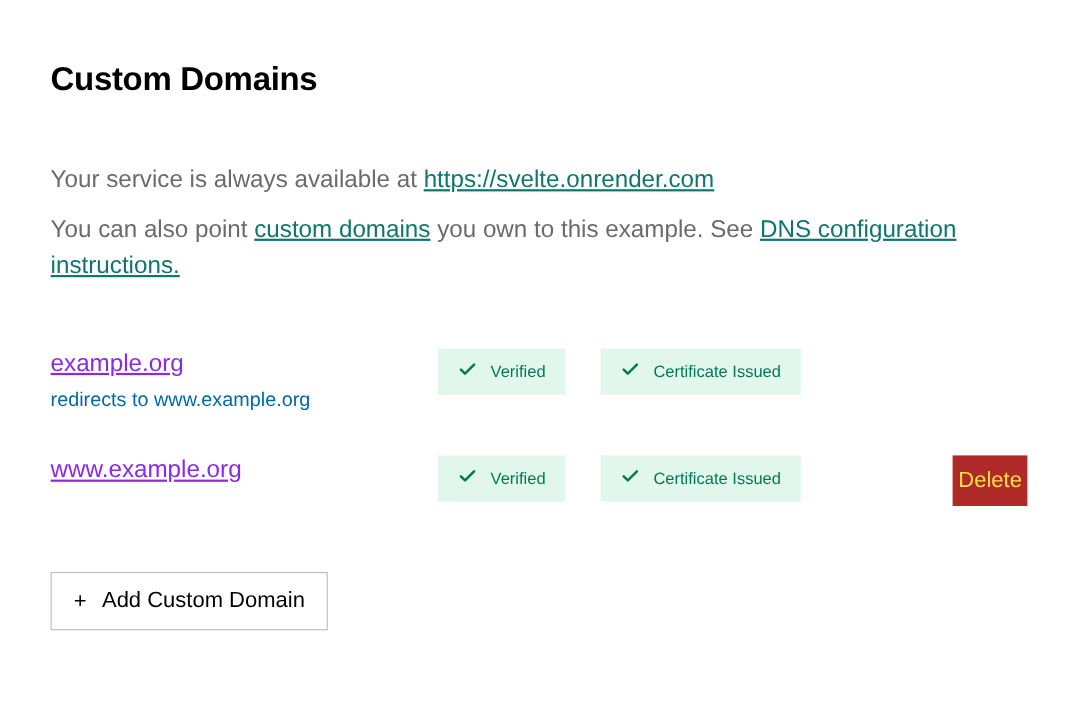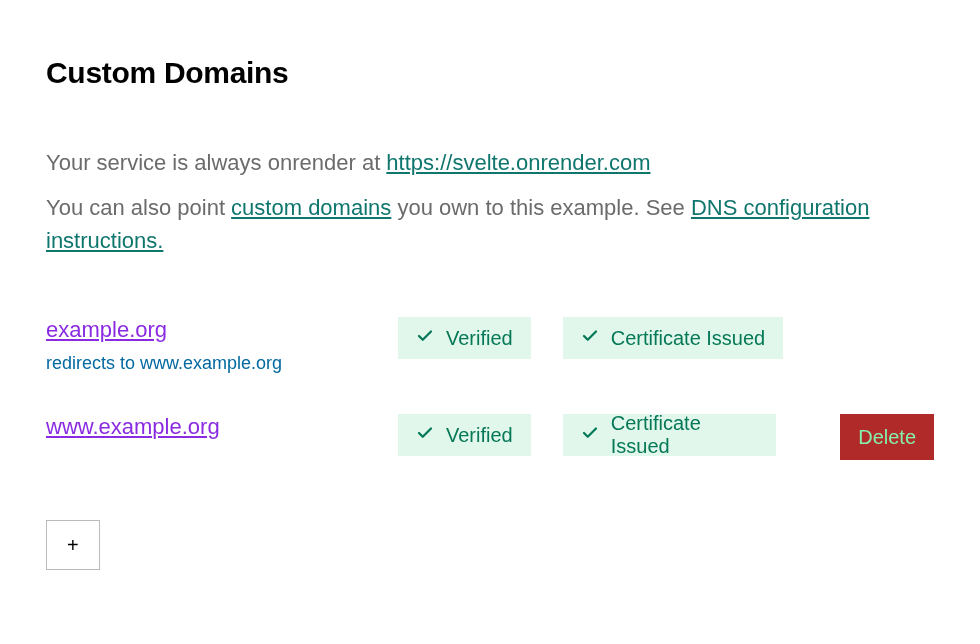--- a/index.html
+++ b/index.html
@@ -52,38 +52,38 @@
     .redirect-note {
       font-size: 18px;
       color: #0369a1;
       margin-top: 10px;
     }
     .badge {
       display: inline-flex;
       align-items: center;
       background: #e1f7eb;
       color: #047857;
-      font-size: 20px;
+      font-size: 15px;
       padding: 20px 18px;
       gap: 12px;
       height: 42px;
     }
     .check-icon svg {
       width: 18px;
       height: 18px;
     }
     .spacer {
       flex-grow: 1;
     }
     .delete-btn {
       background: #b02a2a;
-      color: #86efac;
+      color: #fde047;
       border: none;
       font-size: 20px;
-      padding: 10px 18px;
+      padding: 10px 5px;
       cursor: pointer;
       height: 46px;
     }
     .add-btn {
       display: inline-flex;
       align-items: center;
       border: 1px solid #bbb;
       background: #fff;
       font-size: 20px;
       padding: 14px 20px;
@@ -98,21 +98,21 @@
     }
   </style>
 </head>
 <body>
 
 
 
 <h1>Custom Domains</h1>
 
 <p class="intro">
-  <span>Your service is always onrender at </span><a href="#">https://svelte.onrender.com</a>
+  <span>Your service is always available at </span><a href="#">https://svelte.onrender.com</a>
 </p>
 
 <p class="intro">
   <span>You can also point </span><a href="#">custom domains</a><span> you own to this example. See </span><a href="#">DNS configuration instructions.</a>
 </p>
 
 <div class="domain-section">
 
   <div class="domain-row">
     <div class="domain-name-col">
@@ -158,16 +158,17 @@
       <span>Certificate Issued</span>
     </span>
     <span class="spacer"></span>
     <button class="delete-btn">Delete</button>
   </div>
 
 </div>
 
 <button class="add-btn">
   <span class="plus-icon">+</span>
+  <span>Add Custom Domain</span>
 </button>
 
 
 
 
 </body></html>

